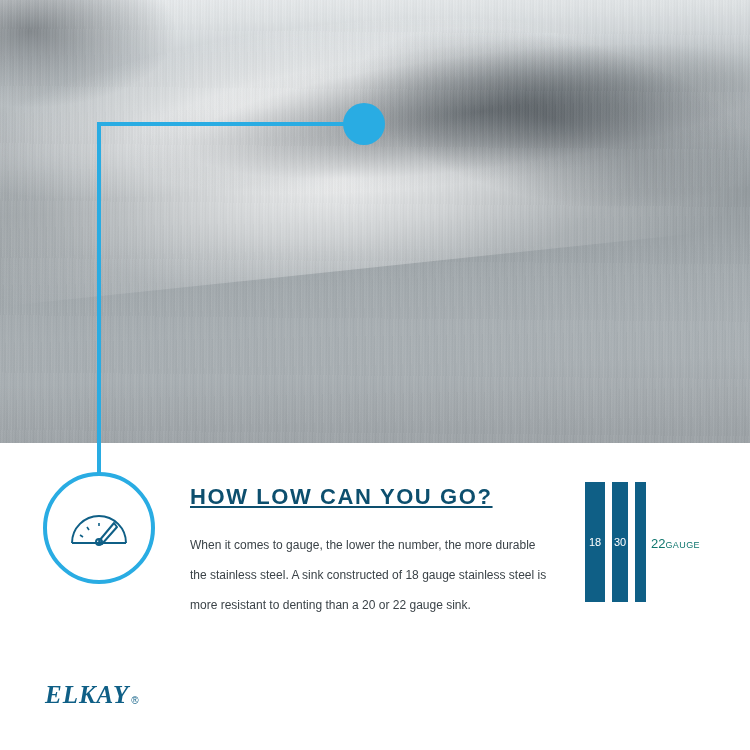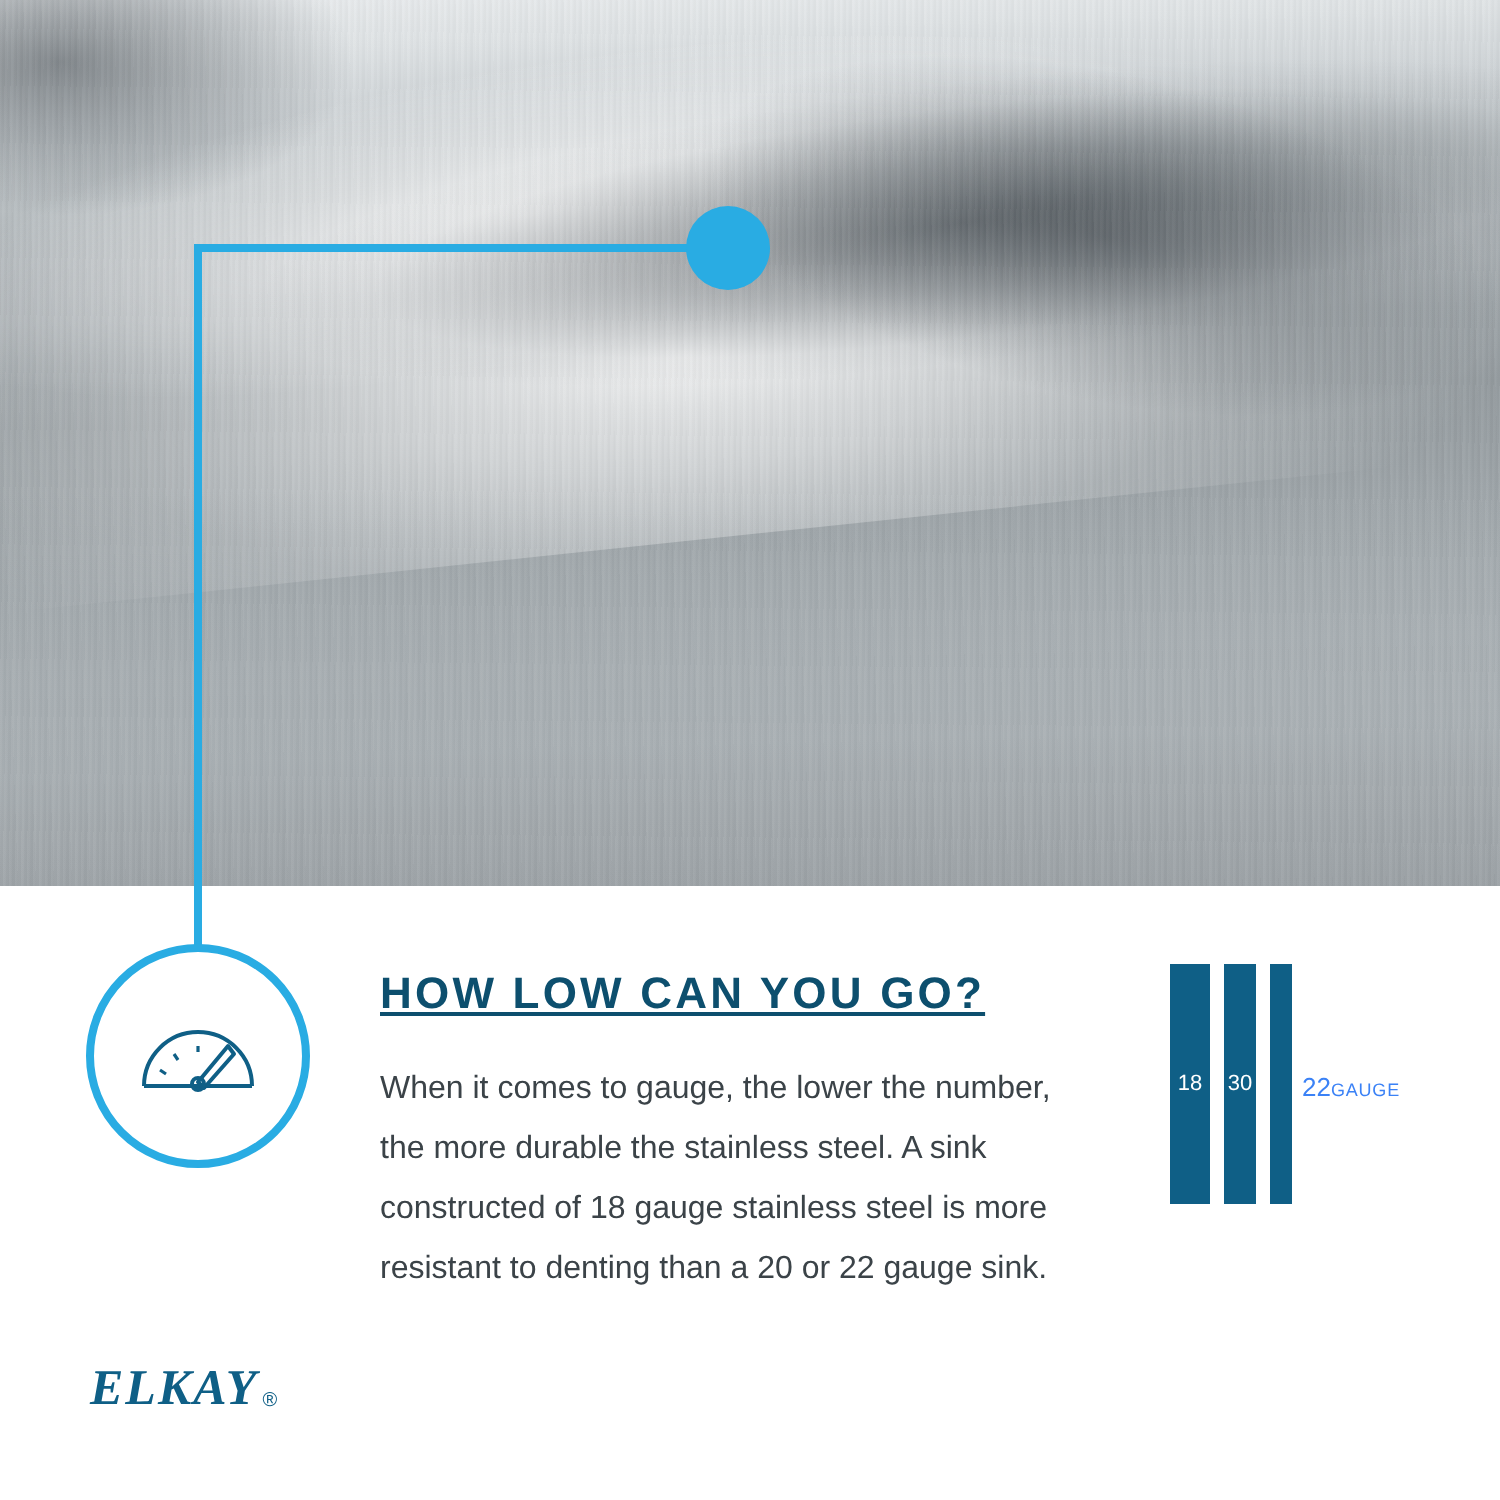--- a/index.html
+++ b/index.html
@@ -190,21 +190,21 @@
     letter-spacing: 1.6px;
     color: #0d4f6e;
     white-space: nowrap;
     text-decoration: underline;
   }
   .body-copy {
     position: absolute;
     left: 190px;
     top: 530px;
     width: 360px;
-    font-size: 16px;
+    font-size: 12px;
     line-height: 30px;
     color: #3b4348;
   }
 
   
   .bars {
     position: absolute;
     left: 585px;
     top: 482px;
     width: 120px;
@@ -228,21 +228,21 @@
   }
   .bar18 { left: 0px; width: 20px; height: 120px; }
   .bar20 { left: 27px; width: 16px; height: 120px; }
   .bar22 { left: 50px; width: 11px; height: 120px; }
   .bar18 .bar-label, .bar20 .bar-label { position: static; }
   .gauge-word {
     position: absolute;
     left: 66px;
     top: 54px;
     font-size: 13px;
-    color: #3b82f6;
+    color: #0f766e;
     white-space: nowrap;
   }
   .gauge-word .small {
     font-size: 9px;
     letter-spacing: 0.4px;
   }
 
   
   .logo {
     position: absolute;

